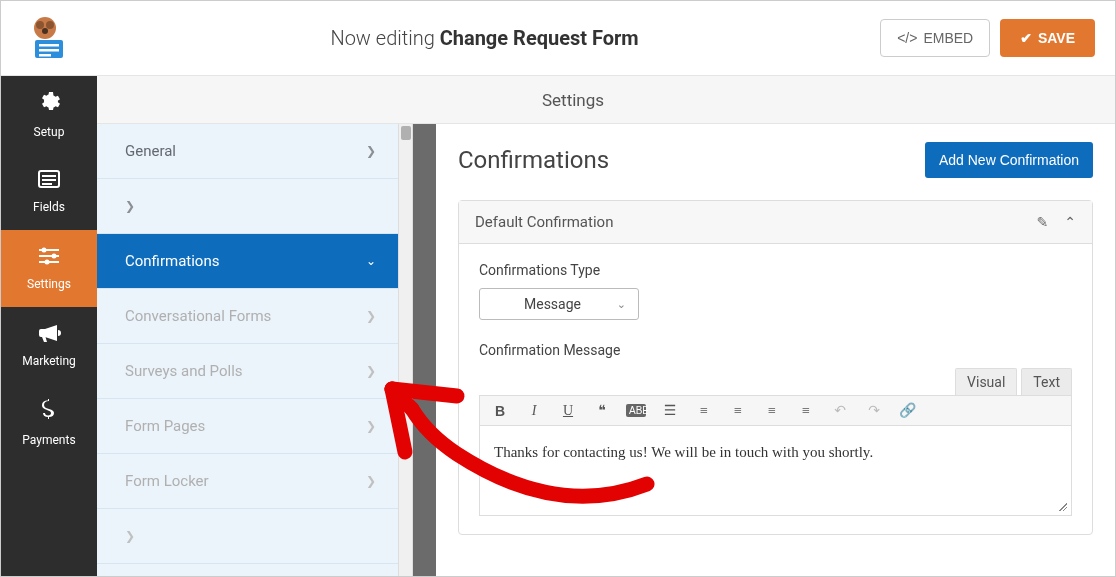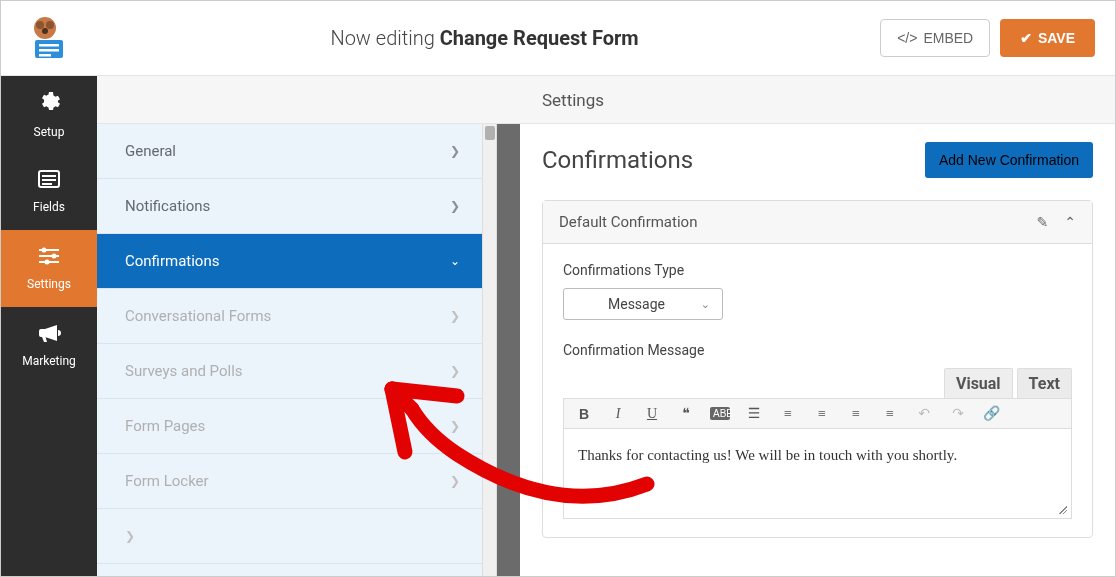--- a/index.html
+++ b/index.html
@@ -81,21 +81,21 @@
       color: #fff;
       font-size: 12px;
       cursor: pointer;
       gap: 6px;
     }
     .nav-item.active { background: #e27730; }
     .nav-icon { font-size: 22px; }
 
     
     .sub-sidebar {
-      width: 400px;
+      width: 316px;
       background: #ebf3fb;
       border-right: 1px solid #ddd;
       position: relative;
     }
     .scroll-col {
       position: absolute;
       right: 0;
       top: 0;
       width: 14px;
       height: 100%;
@@ -164,21 +164,21 @@
     .content { padding: 18px 22px; }
     .content-head {
       display: flex;
       align-items: center;
       justify-content: space-between;
       margin-bottom: 22px;
     }
     .content-head h2 { font-size: 24px; font-weight: 400; color: #444; }
     .btn-add {
       background: #0e6cbd;
-      color: #000000;
+      color: #ffffff;
       border: none;
       padding: 10px 14px;
       border-radius: 3px;
       font-size: 14px;
       cursor: pointer;
     }
     .panel {
       border: 1px solid #ddd;
       border-radius: 4px;
       margin-bottom: 16px;
@@ -210,26 +210,25 @@
     }
     .select-wrap .stext { flex: 1; margin-left: 32px; }
     .select-wrap .schev { color: #888; font-size: 11px; }
 
     
     .ed-tabs { display: flex; justify-content: flex-end; gap: 4px; }
     .ed-tab {
       border: 1px solid #ddd;
       border-bottom: none;
       padding: 5px 11px;
-      font-size: 16px;
+      font-size: 14px;
       color: #555;
       background: #f5f5f5;
       cursor: pointer;
       border-radius: 2px 2px 0 0;
-      font-weight: bold;
     }
     .ed-tab.active { background: #eee; }
     .ed-tab.t2 { background: #ebebeb; }
 
     
     .ed-toolbar {
       border: 1px solid #ddd;
       background: #f6f6f6;
       padding: 6px 10px;
       display: flex;
@@ -347,38 +346,45 @@
       <span>Settings</span>
     </div>
     <div class="nav-item">
       <span class="nav-icon">
         <svg width="24" height="20" viewBox="0 0 24 20" fill="currentColor">
             <path d="M20 2L8 6H4a2 2 0 00-2 2v4a2 2 0 002 2h1l2 5h3l-1.5-5H8l12 4V2zm1 5a2 2 0 010 6V7z"></path>
           </svg>
       </span>
       <span>Marketing</span>
     </div>
+    <div class="nav-item">
+      <span class="nav-icon">
+        <svg width="16" height="24" viewBox="0 0 16 24" fill="currentColor">
+            <path d="M8 1v2c-3 0-5 1.5-5 4 0 2 1.5 3 5 4s5 2 5 4c0 2.5-2 4-5 4v2H7v-2c-3 0-5-1.5-5-4h2c0 1.5 1 2.5 3 2.5s3-1 3-2.5-1.5-2-4-3-5-2-5-4.5C1 4 3 2.5 7 2.5V1h1z"></path>
+          </svg>
+      </span>
+      <span>Payments</span>
+    </div>
   </div>
 
   <div class="content-wrap">
     <div style="display:flex;">
       <div class="top-blank" style="width:400px;height:48px;border-bottom:1px solid #e5e5e5;"></div>
       <div class="settings-header-spacer" style="height:48px;"></div>
       <div class="settings-header" style="flex:1;">Settings</div>
     </div>
 
     <div style="display:flex;flex:1;position:relative;">
 
       <div class="sub-sidebar">
         <div class="sub-item">
           <span class="label">General</span>
           <span class="chev">❯</span>
         </div>
         <div class="sub-item">
-          <span class="label">Notifications</span>
           <span class="chev">❯</span>
         </div>
         <div class="sub-item active">
           <span class="label">Confirmations</span>
           <span class="chev">⌄</span>
         </div>
         <div class="sub-item disabled">
           <span class="label">Conversational Forms</span>
           <span class="chev">❯</span>
         </div>

